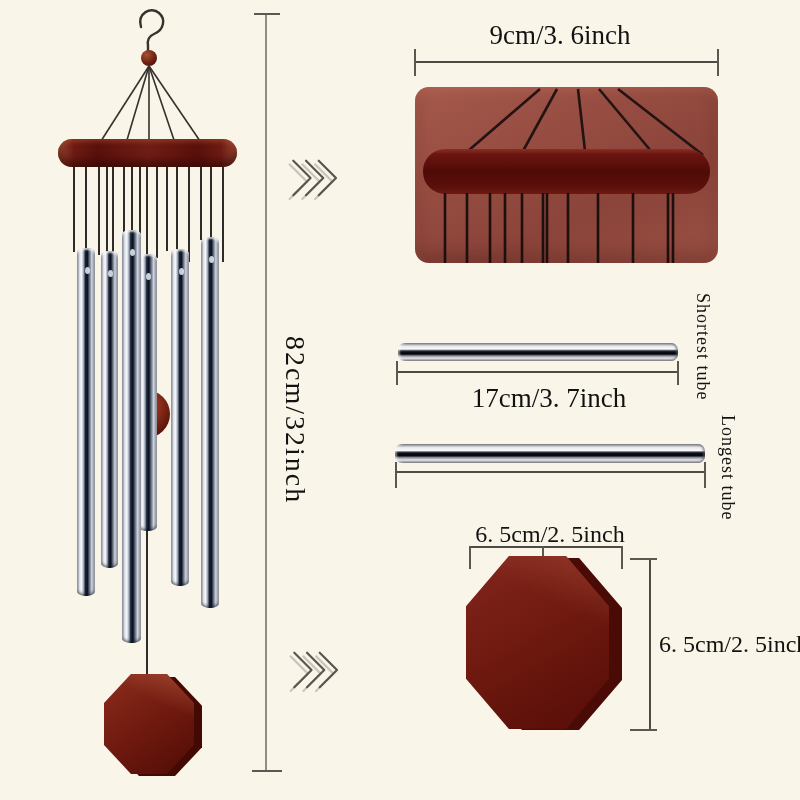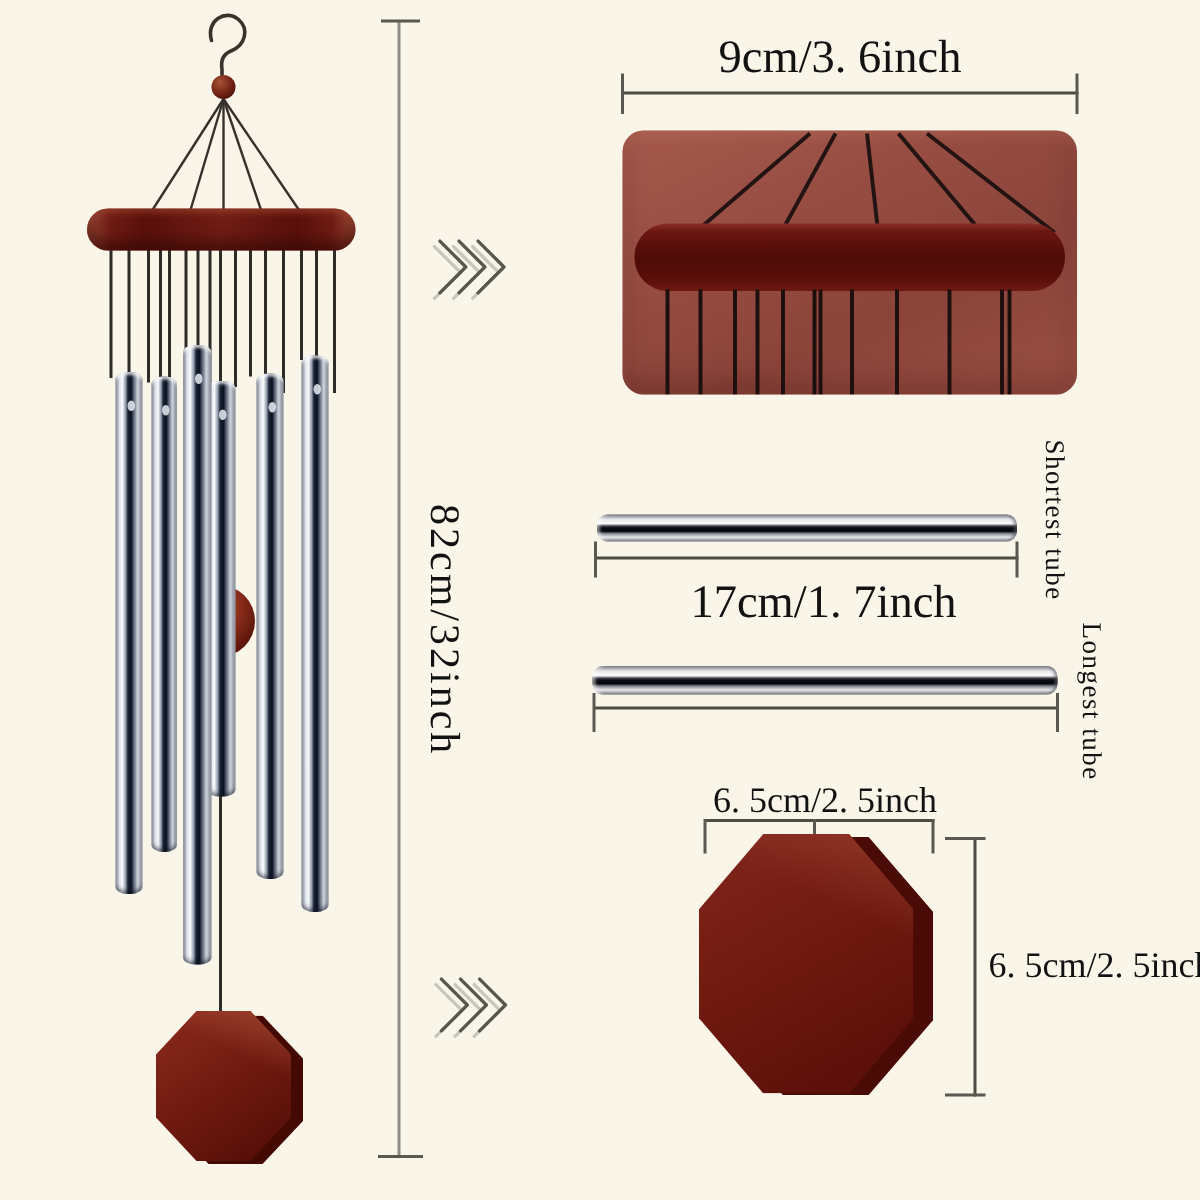--- a/index.html
+++ b/index.html
@@ -8,21 +8,21 @@
     background:#faf5e9;
     font-family:"Liberation Serif", serif;
     color:#151515;
   }
   .abs{position:absolute;}
   
   .dline{position:absolute;background:#8d8d86;}
   .dline2{position:absolute;background:#4c4c45;}
   .tick{position:absolute;background:#595952;}
   
-  .mlabel{position:absolute;font-size:31px;white-space:nowrap;color:#121212;letter-spacing:0px;}
+  .mlabel{position:absolute;font-size:27px;white-space:nowrap;color:#121212;letter-spacing:0px;}
   .center{transform:translateX(-50%);}
   .vlabel{position:absolute;writing-mode:vertical-rl;text-orientation:mixed;white-space:nowrap;color:#121212;}
   .vlabel.big{font-size:28px;letter-spacing:2px;}
   .vlabel.small{font-size:18px;letter-spacing:1px;}
   
   .hstring{position:absolute;width:2px;background:#2e2b28;z-index:1;}
   .tube{
     position:absolute;z-index:3;border-radius:8px/5px;
     background:linear-gradient(90deg,#7e8694 0%,#dfe4ec 14%,#f6f8fb 26%,#9099a9 38%,#1a2336 46%,#0a111f 58%,#5d6678 68%,#cfd4dd 82%,#878d9a 100%);
     box-shadow:inset 0 2px 2px rgba(255,255,255,.75), inset 0 -2px 3px rgba(15,20,35,.55);
@@ -184,21 +184,21 @@
         <line x1="253" y1="106" x2="253" y2="176"></line>
           <line x1="258" y1="106" x2="258" y2="176"></line>
       </g>
     </svg>
   </div>
 
   <div class="htube" style="left:398px;top:343px;width:280px;height:18px;"></div>
   <div class="dline2" style="left:397px;top:371px;width:282px;height:2px;"></div>
   <div class="tick" style="left:396px;top:361px;width:2px;height:24px;"></div>
   <div class="tick" style="left:677px;top:361px;width:2px;height:24px;"></div>
-  <div class="mlabel center" style="left:549px;top:383px;">17cm/1. 7inch</div>
+  <div class="mlabel center" style="left:549px;top:383px;">17cm/3. 7inch</div>
   <div class="vlabel small" style="left:692px;top:293px;">Shortest tube</div>
 
   <div class="htube" style="left:395px;top:444px;width:310px;height:19px;"></div>
   <div class="dline2" style="left:396px;top:471px;width:310px;height:2px;"></div>
   <div class="tick" style="left:395px;top:462px;width:2px;height:26px;"></div>
   <div class="tick" style="left:704px;top:462px;width:2px;height:26px;"></div>
   <div class="vlabel small" style="left:717px;top:415px;">Longest tube</div>
 
   <div class="mlabel center" style="left:550px;top:521px;font-size:24px;">6. 5cm/2. 5inch</div>
   <div class="dline2" style="left:470px;top:546px;width:153px;height:2px;"></div>

